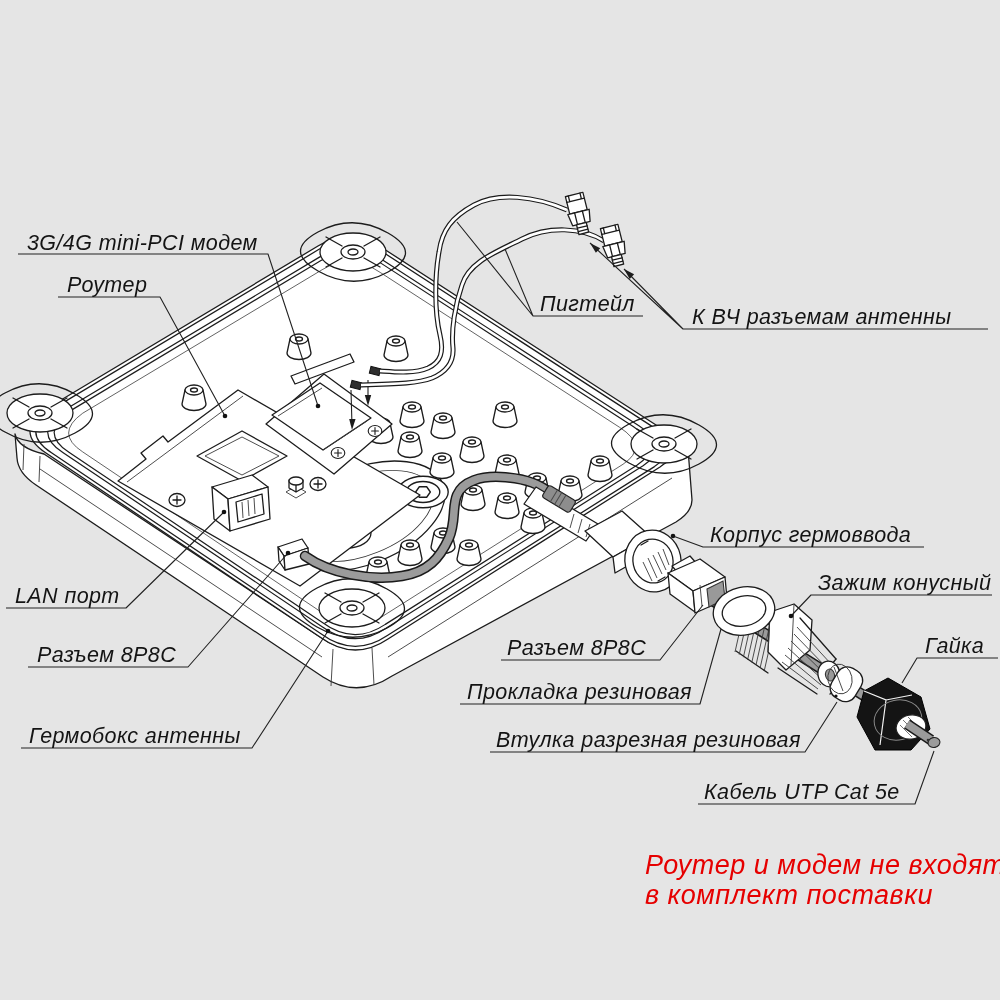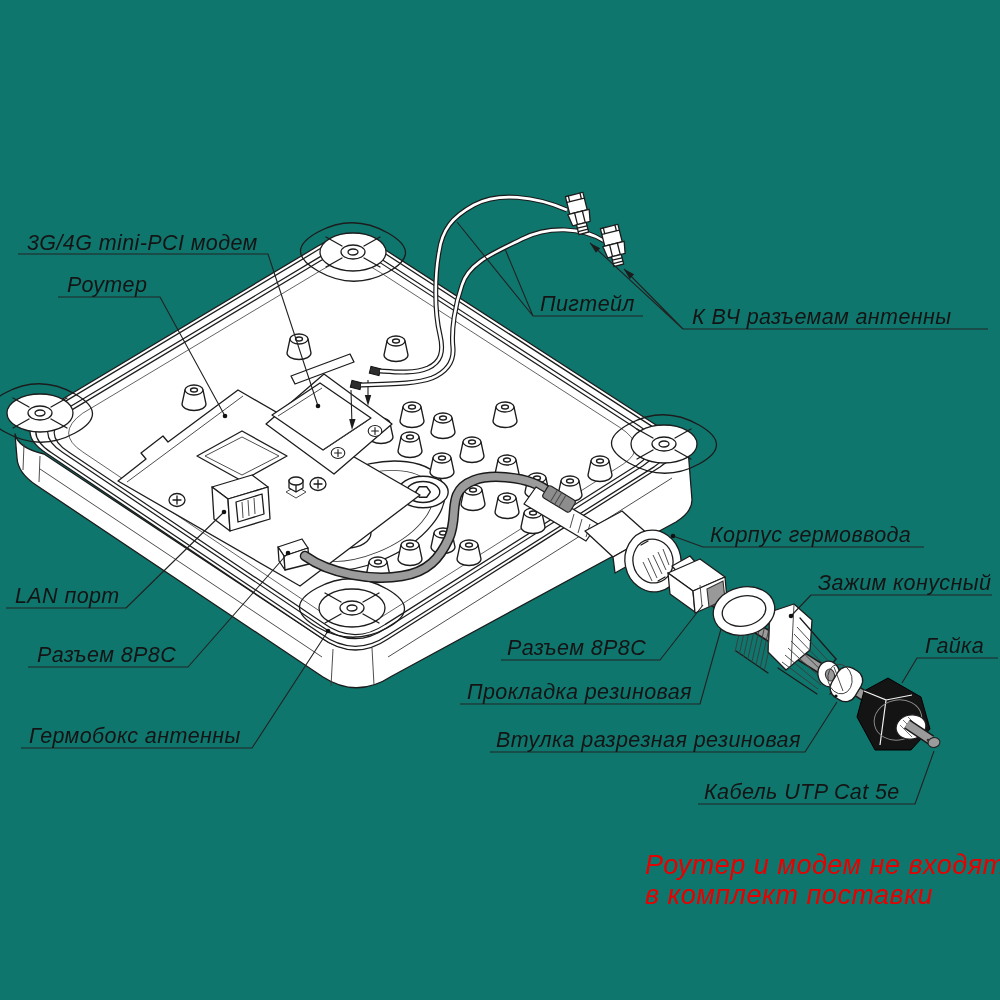--- a/index.html
+++ b/index.html
@@ -1,16 +1,16 @@
 <!DOCTYPE html>
 <html><head>
 <meta charset="utf-8">
 <style>
   html,body{margin:0;padding:0;background:#fff;}
-  .stage{position:relative;width:1000px;height:1000px;background:#0f766e;overflow:hidden;}
+  .stage{position:relative;width:1000px;height:1000px;background:#e5e5e5;overflow:hidden;}
   svg{display:block;}
   .ln{fill:none;stroke:#1c1c1c;stroke-width:1.3;stroke-linejoin:round;stroke-linecap:round;}
   .thin{fill:none;stroke:#3a3a3a;stroke-width:0.9;stroke-linejoin:round;}
   .w{fill:#ffffff;stroke:#1c1c1c;stroke-width:1.3;stroke-linejoin:round;}
   .lead{fill:none;stroke:#222;stroke-width:1.1;stroke-linejoin:round;}
   .dot{fill:#111;stroke:none;}
   .lbl{font-family:"Liberation Sans",sans-serif;font-style:italic;font-size:21.5px;fill:#141414;letter-spacing:0.4px;}
   .note{font-family:"Liberation Sans",sans-serif;font-style:italic;font-size:27px;letter-spacing:0.5px;}
 </style>
 </head>

